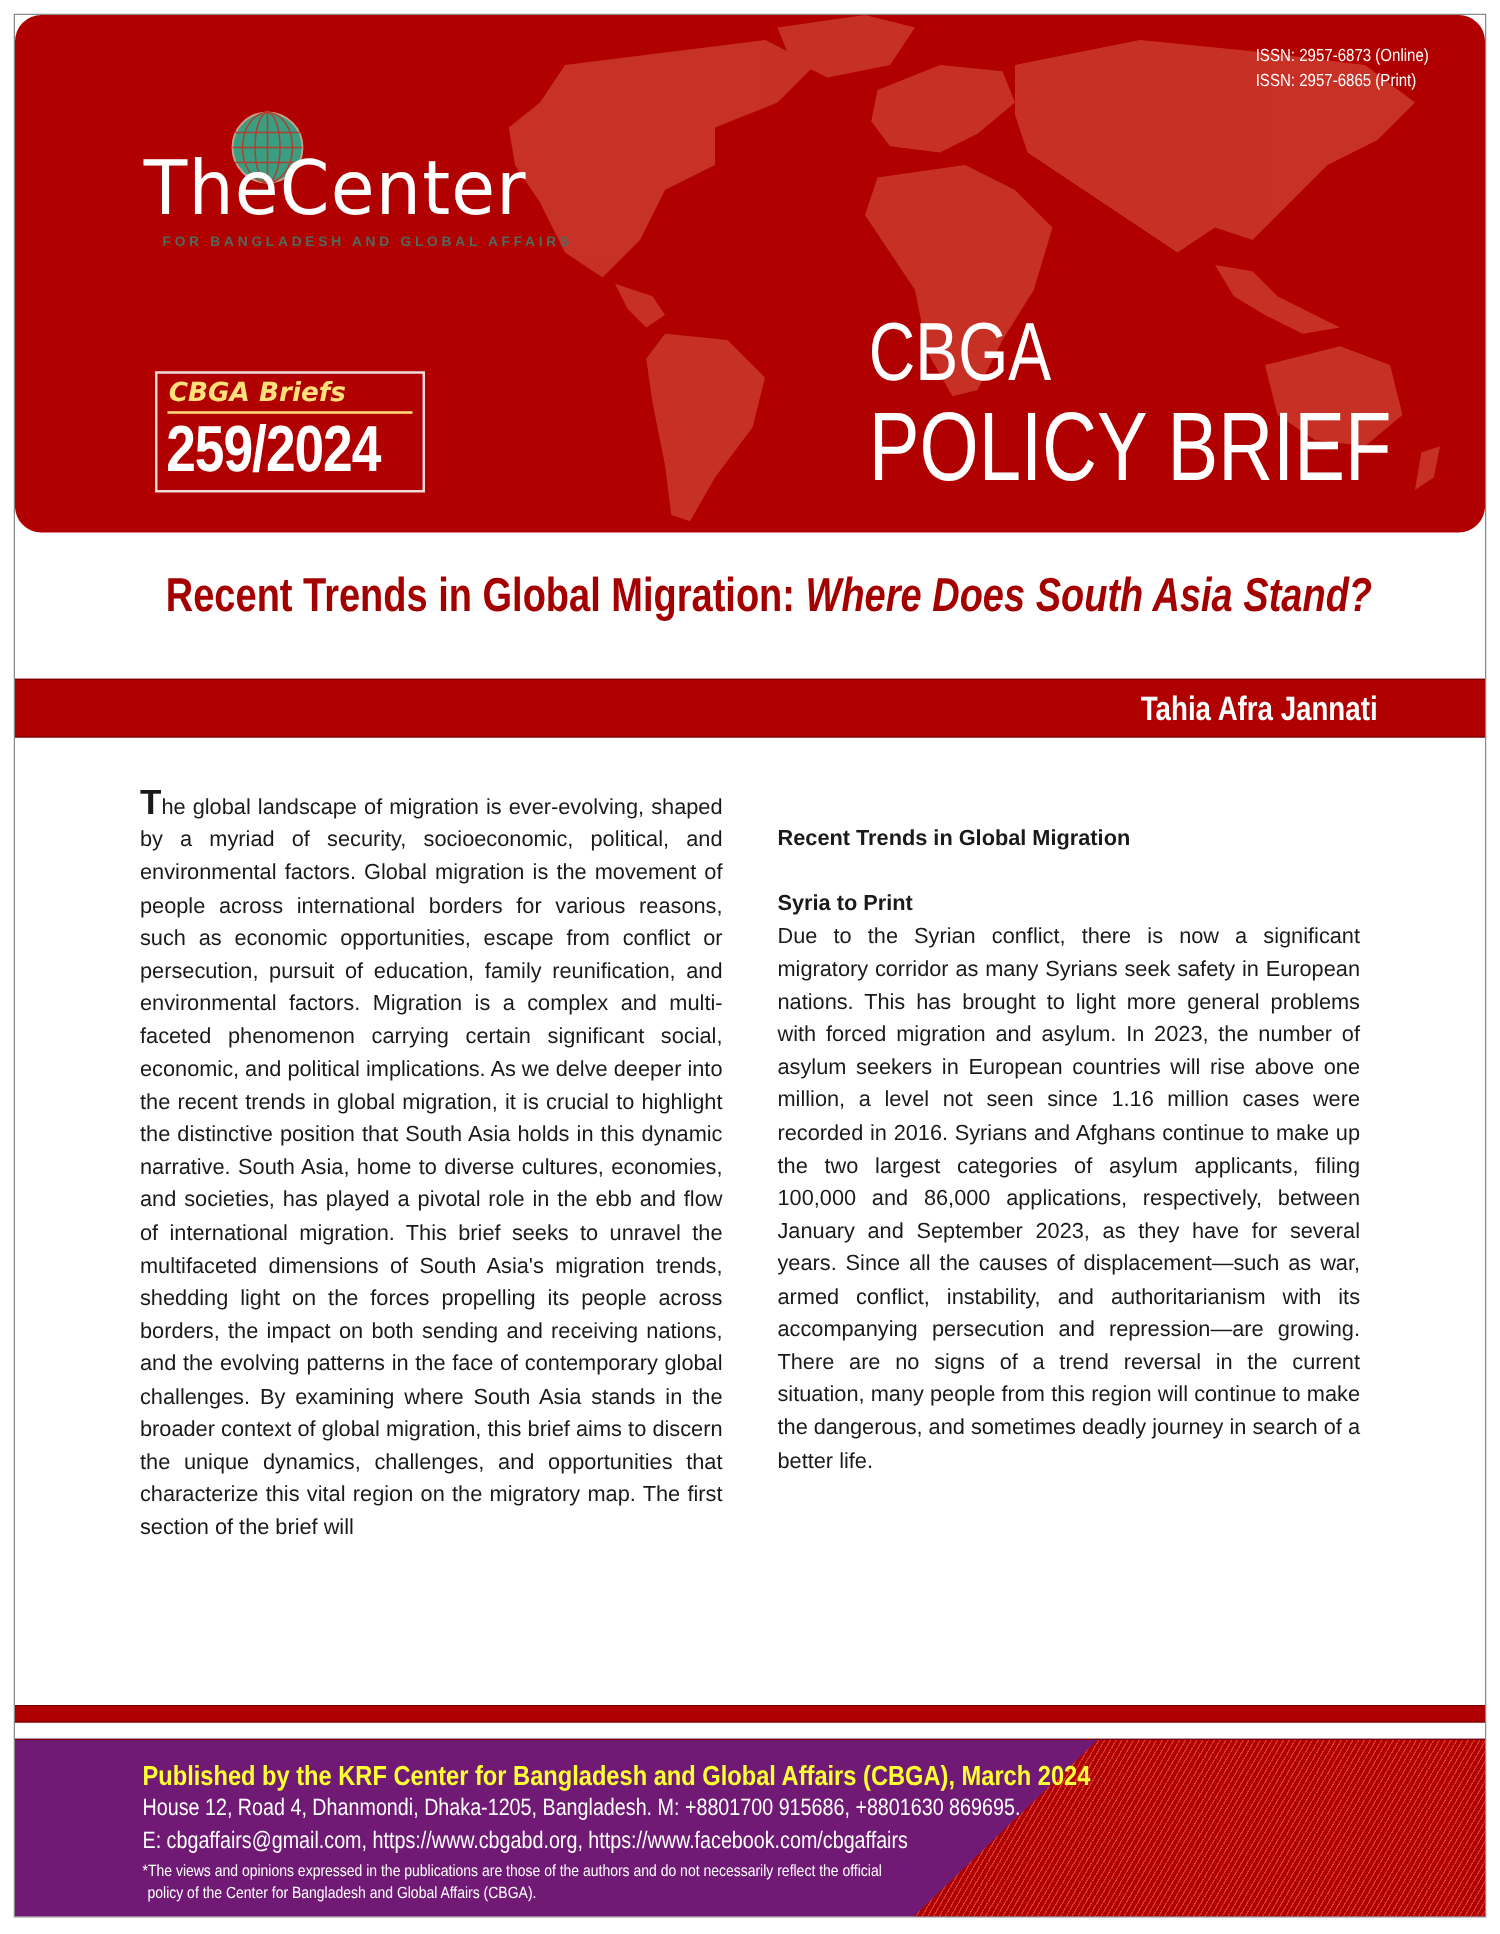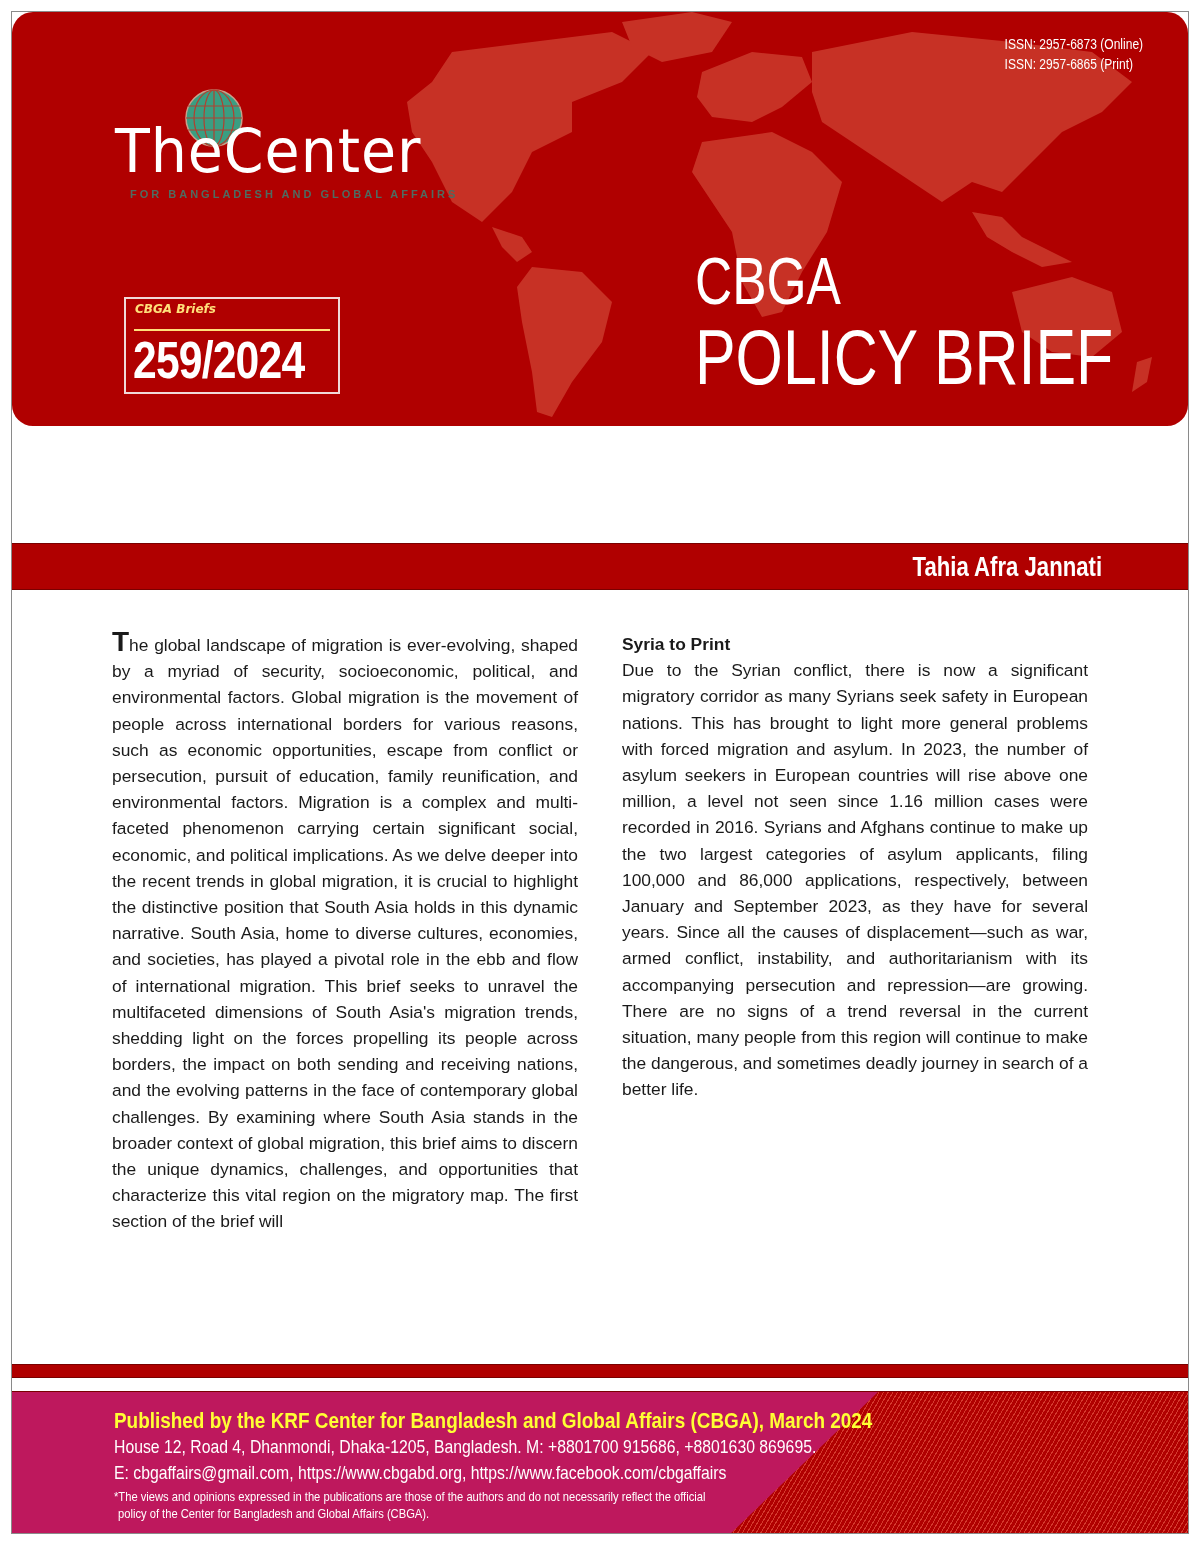--- a/index.html
+++ b/index.html
@@ -28,21 +28,21 @@
     .logo-sub {
       position: absolute; left: 118px; top: 176px; font-family: "Liberation Sans", sans-serif;
       font-weight: bold; font-size: 11px; color: #4f6b60; letter-spacing: 3px;
     }
     .brief-box {
       position: absolute; left: 112px; top: 285px; width: 216px; height: 97px;
       border: 2px solid #f0d9d9; box-sizing: border-box;
     }
     .brief-label {
       position: absolute; left: 9px; top: 3px; font-family: "DejaVu Sans", sans-serif;
-      font-style: italic; font-weight: bold; color: #ffe07a; font-size: 12px;
+      font-style: italic; font-weight: bold; color: #ffe07a; font-size: 21px;
     }
     .brief-rule { position: absolute; left: 8px; right: 8px; top: 30px; height: 2px; background: #ffe07a; }
     .brief-num {
       position: absolute; left: 7px; top: 30px; font-family: "Liberation Sans", sans-serif;
       font-weight: bold; color: #ffffff; font-size: 52px; line-height: 62px;
       transform: scaleX(0.82); transform-origin: left top; letter-spacing: -1px;
     }
     .cbga-big {
       position: absolute; left: 683px; top: 236px; font-family: "Liberation Sans", sans-serif;
       color: #ffffff; font-size: 66px; line-height: 66px; transform: scaleX(0.78); transform-origin: left top;
@@ -77,21 +77,21 @@
     }
     .col.left { left: 100px; }
     .col.right { left: 610px; top: 619px; }
     .col p { margin: 0; }
     .dropcap { font-size: 28px; font-weight: bold; line-height: 20px; }
     .h-sec { font-weight: bold; margin: 26px 0 26px 0 !important; }
     .h-sub { font-weight: bold; margin: 0 !important; }
     
     .foot-stripe { position: absolute; left: 0; top: 1352px; width: 100%; height: 14px; background: #b00000; border-top:1px solid #7a0000; border-bottom:1px solid #7a0000; box-sizing: border-box; }
     .footer {
-      position: absolute; left: 0; top: 1379px; width: 100%; height: 144px; background: #be185d; overflow: hidden;
+      position: absolute; left: 0; top: 1379px; width: 100%; height: 144px; background: #701a75; overflow: hidden;
       border-top: 1px solid #7a0000;
     }
     .footer .hatch {
       position: absolute; top: 0; right: 0; width: 460px; height: 100%;
       clip-path: polygon(150px 0, 100% 0, 100% 100%, 0 100%);
       background: repeating-linear-gradient(-60deg, #b00000 0px, #b00000 3px, #d43a2e 3px, #d43a2e 4px);
     }
     .f-line { position: absolute; left: 102px; font-family: "Liberation Sans", sans-serif; white-space: nowrap; transform-origin: left top; }
     .f1 { top: 16px; color: #ffff33; font-size: 22px; font-weight: bold; transform: scaleX(0.86); }
     .f2 { top: 44px; color: #ffffff; font-size: 19px; transform: scaleX(0.83); }
@@ -149,30 +149,36 @@
     <div class="brief-box">
       <div class="brief-label">CBGA Briefs</div>
       <div class="brief-rule"></div>
       <div class="brief-num">259/2024</div>
     </div>
 
     <div class="cbga-big">CBGA</div>
     <div class="policy-big">POLICY BRIEF</div>
   </div>
 
+  <div class="title">
+    <span class="inner">
+      <span>Recent Trends in Global Migration: </span><span class="ital">Where Does South Asia Stand?</span>
+    </span>
+  </div>
 
   <div class="author-bar">
     <div class="author">Tahia Afra Jannati</div>
   </div>
 
   <div class="col left">
     <p><span class="dropcap">T</span><span>he global landscape of migration is ever-evolving, shaped by a myriad of security, socioeconomic, political, and environmental factors. Global migra­tion is the movement of people across international borders for various reasons, such as economic opportunities, escape from conflict or persecution, pursuit of education, family reunification, and envi­ronmental factors. Migration is a complex and multi­faceted phenomenon carrying certain significant social, economic, and political implications. As we delve deeper into the recent trends in global migra­tion, it is crucial to highlight the distinctive position that South Asia holds in this dynamic narrative. South Asia, home to diverse cultures, economies, and societies, has played a pivotal role in the ebb and flow of international migration. This brief seeks to unravel the multifaceted dimensions of South Asia's migration trends, shedding light on the forces propelling its people across borders, the impact on both sending and receiving nations, and the evolving patterns in the face of contemporary global chal­lenges. By examining where South Asia stands in the broader context of global migration, this brief aims to discern the unique dynamics, challenges, and opportunities that characterize this vital region on the migratory map. The first section of the brief will</span></p>
   </div>
 
   <div class="col right">
+    <p class="h-sec">Recent Trends in Global Migration</p>
     <p class="h-sub">Syria to Print</p>
     <p>Due to the Syrian conflict, there is now a significant migratory corridor as many Syrians seek safety in European nations. This has brought to light more general problems with forced migration and asylum. In 2023, the number of asylum seekers in European countries will rise above one million, a level not seen since 1.16 million cases were recorded in 2016. Syrians and Afghans continue to make up the two largest categories of asylum applicants, filing 100,000 and 86,000 applications, respectively, between January and September 2023, as they have for several years. Since all the causes of displace­ment—such as war, armed conflict, instability, and authoritarianism with its accompanying persecution and repression—are growing. There are no signs of a trend reversal in the current situation, many people from this region will continue to make the dangerous, and sometimes deadly journey in search of a better life.</p>
   </div>
 
   <div class="foot-stripe"></div>
 
   <div class="footer">
     <div class="hatch"></div>
     <div class="f-line f1">Published by the KRF Center for Bangladesh and Global Affairs (CBGA), March 2024</div>
     <div class="f-line f2">House 12, Road 4, Dhanmondi, Dhaka-1205, Bangladesh. M: +8801700 915686, +8801630 869695.</div>

